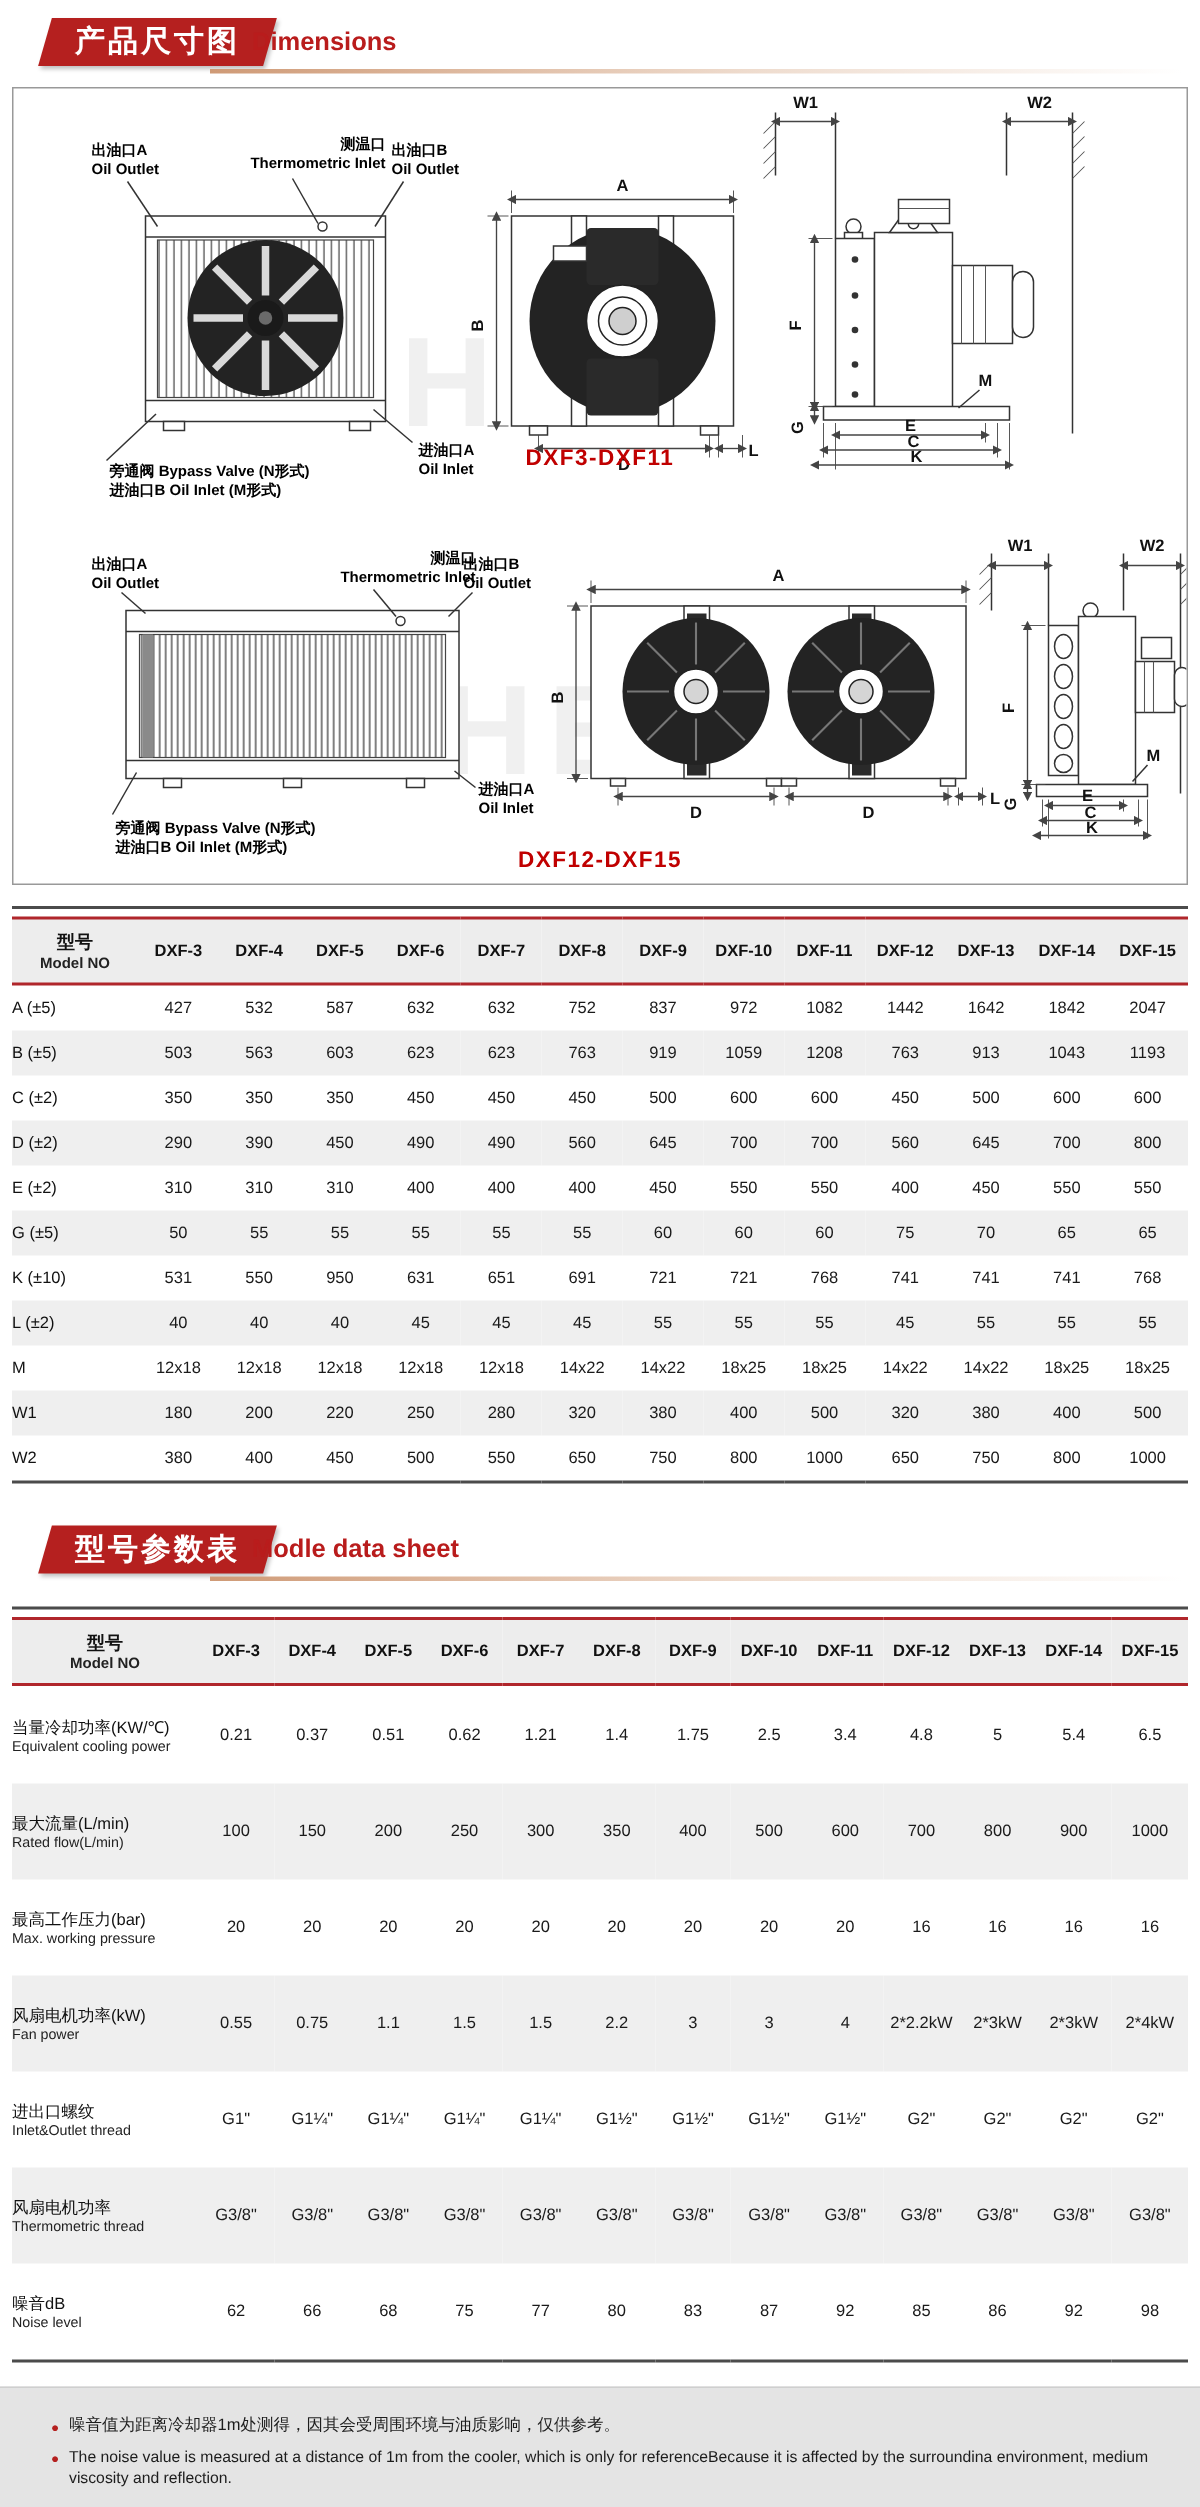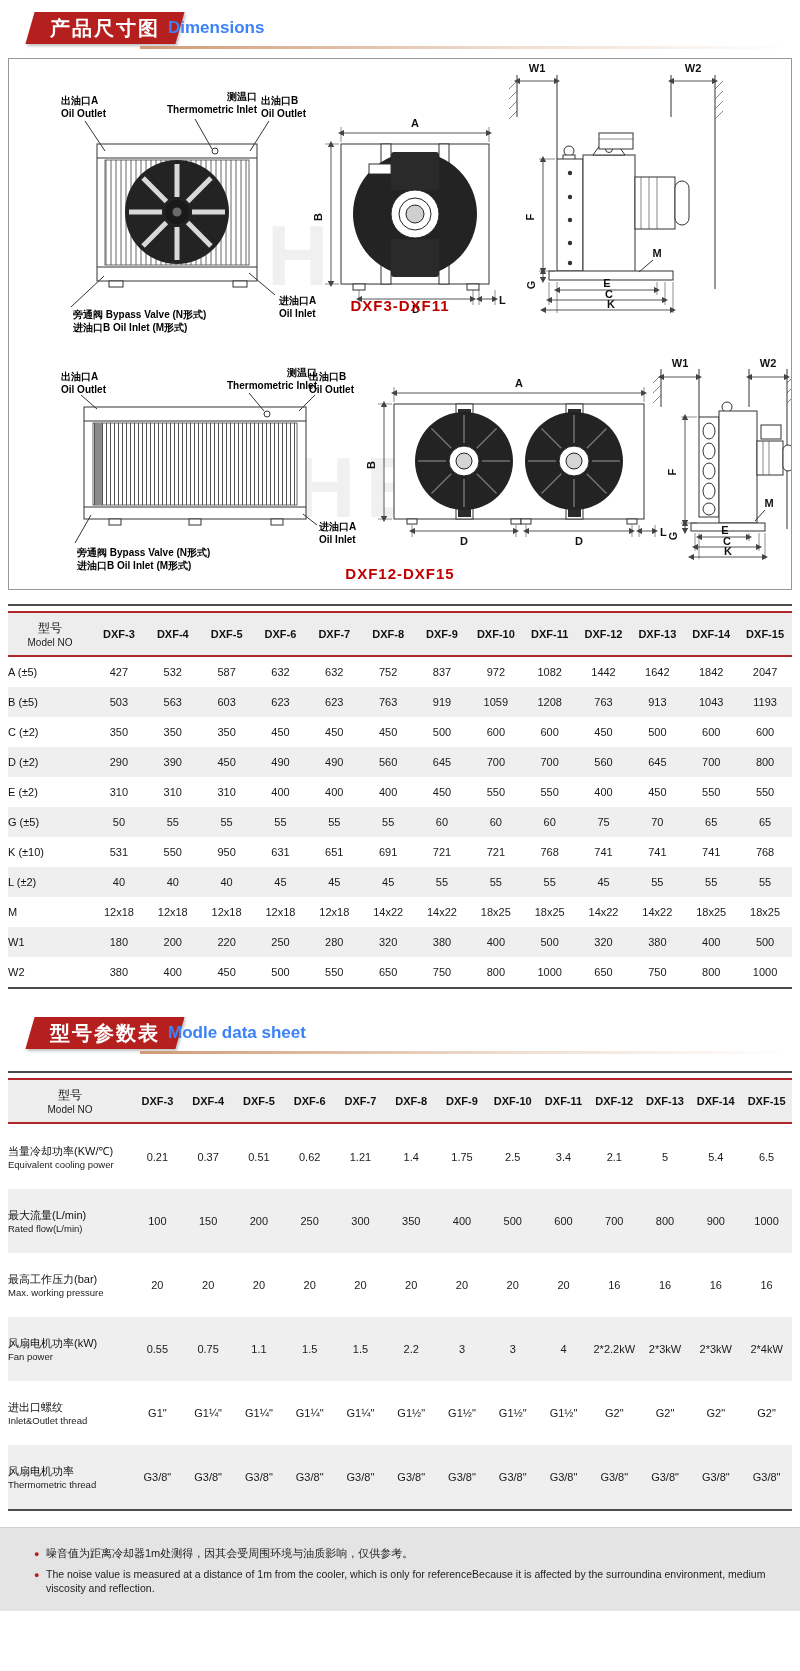--- a/index.html
+++ b/index.html
@@ -4,21 +4,21 @@
 <style>
   html,body{margin:0;padding:0;background:#fff}
   body{width:800px;font-family:"Liberation Sans",sans-serif;color:#111}
 
   
   .sec-header{position:relative;height:42px;margin-top:10px}
   .sec-header.second{margin-top:26px}
   .sec-tab{position:absolute;left:30px;top:2px;height:32px;line-height:32px;padding:0 20px;
            background:#b5201f;transform:skewX(-16deg);box-shadow:2px 2px 3px rgba(0,0,0,.25)}
   .sec-tab-text{display:inline-block;transform:skewX(16deg);color:#fff;font-size:20px;font-weight:bold;letter-spacing:2px}
-  .sec-en{position:absolute;left:168px;top:8px;font-size:17px;font-weight:bold;color:#3b82f6}
+  .sec-en{position:absolute;left:168px;top:8px;font-size:17px;font-weight:bold;color:#b91c1c}
   .sec-line{position:absolute;left:140px;right:12px;top:36px;height:3px;
             background:linear-gradient(90deg,#cf9a76,#eedbcd 55%,#ffffff)}
 
   
   .diagram-box{position:relative;margin:6px 8px 0 8px;height:530px;border:1px solid #999;background:#fff;overflow:hidden}
   .diagram-box svg{position:absolute;left:0;top:0}
   .dxf-caption{position:absolute;left:0;width:100%;text-align:center;font-size:15px;font-weight:bold;color:#c00000;letter-spacing:1px}
   .dlabel{position:absolute;font-size:10px;font-weight:bold;line-height:1.25;color:#000;white-space:nowrap}
   .dlabel.ctr{text-align:right}
   .wm{position:absolute;font-size:85px;font-weight:bold;color:#9a9a9a;opacity:.14;letter-spacing:10px}
@@ -39,22 +39,22 @@
                       font-size:11px;font-weight:bold;padding:7px 0;color:#111;text-align:center}
   table.data tbody tr:nth-child(even){background:#efefef}
   table.data td{text-align:center;font-size:11px;color:#1a1a1a}
   table.data tbody th{text-align:left;font-weight:normal;font-size:11px;color:#111}
   #dim-table td,#dim-table tbody th{padding:9px 0}
   #spec-table td,#spec-table tbody th{padding:19px 0}
   #dim-table th:first-child{width:84px}
   #spec-table th:first-child{width:124px}
   .lbl-cn{font-size:11px}
   .lbl-en{font-size:9.5px;color:#222}
-  thead .lbl-cn{font-weight:normal;font-size:12px}
-  thead .lbl-en{font-weight:normal;font-size:10px}
+  thead .lbl-cn{font-weight:bold;font-size:12px}
+  thead .lbl-en{font-weight:bold;font-size:10px}
 
   
   .footer-note{margin-top:16px;background:#e4e4e4;border-top:1px solid #cfcfcf;padding:12px 30px 16px 34px}
   .note-line{position:relative;padding-left:12px;margin-top:6px;font-size:11px;color:#1d1d1d;line-height:1.35}
   .note-line.en{font-size:10.5px}
   .note-bullet{position:absolute;left:0;top:2px;color:#b5201f;font-size:9px}
 </style>
 </head>
 <body>
 
@@ -603,21 +603,21 @@
           </th>
           <td>0.21</td>
           <td>0.37</td>
           <td>0.51</td>
           <td>0.62</td>
           <td>1.21</td>
           <td>1.4</td>
           <td>1.75</td>
           <td>2.5</td>
           <td>3.4</td>
-          <td>2.1</td>
+          <td>4.8</td>
           <td>5</td>
           <td>5.4</td>
           <td>6.5</td>
         </tr>
         <tr>
           <th>
             <div class="lbl-cn">最大流量(L/min)</div>
             <div class="lbl-en">Rated flow(L/min)</div>
           </th>
           <td>100</td>
@@ -703,20 +703,39 @@
           <td>G3/8"</td>
           <td>G3/8"</td>
           <td>G3/8"</td>
           <td>G3/8"</td>
           <td>G3/8"</td>
           <td>G3/8"</td>
           <td>G3/8"</td>
           <td>G3/8"</td>
           <td>G3/8"</td>
         </tr>
+        <tr>
+          <th>
+            <div class="lbl-cn">噪音dB</div>
+            <div class="lbl-en">Noise level</div>
+          </th>
+          <td>62</td>
+          <td>66</td>
+          <td>68</td>
+          <td>75</td>
+          <td>77</td>
+          <td>80</td>
+          <td>83</td>
+          <td>87</td>
+          <td>92</td>
+          <td>85</td>
+          <td>86</td>
+          <td>92</td>
+          <td>98</td>
+        </tr>
       </tbody>
     </table>
 </div>
 
 <div class="footer-note">
   <div class="note-line">
     <span class="note-bullet" style="color: rgb(181, 32, 31);">●</span>
     <span>噪音值为距离冷却器1m处测得，因其会受周围环境与油质影响，仅供参考。</span>
   </div>
   <div class="note-line en">

